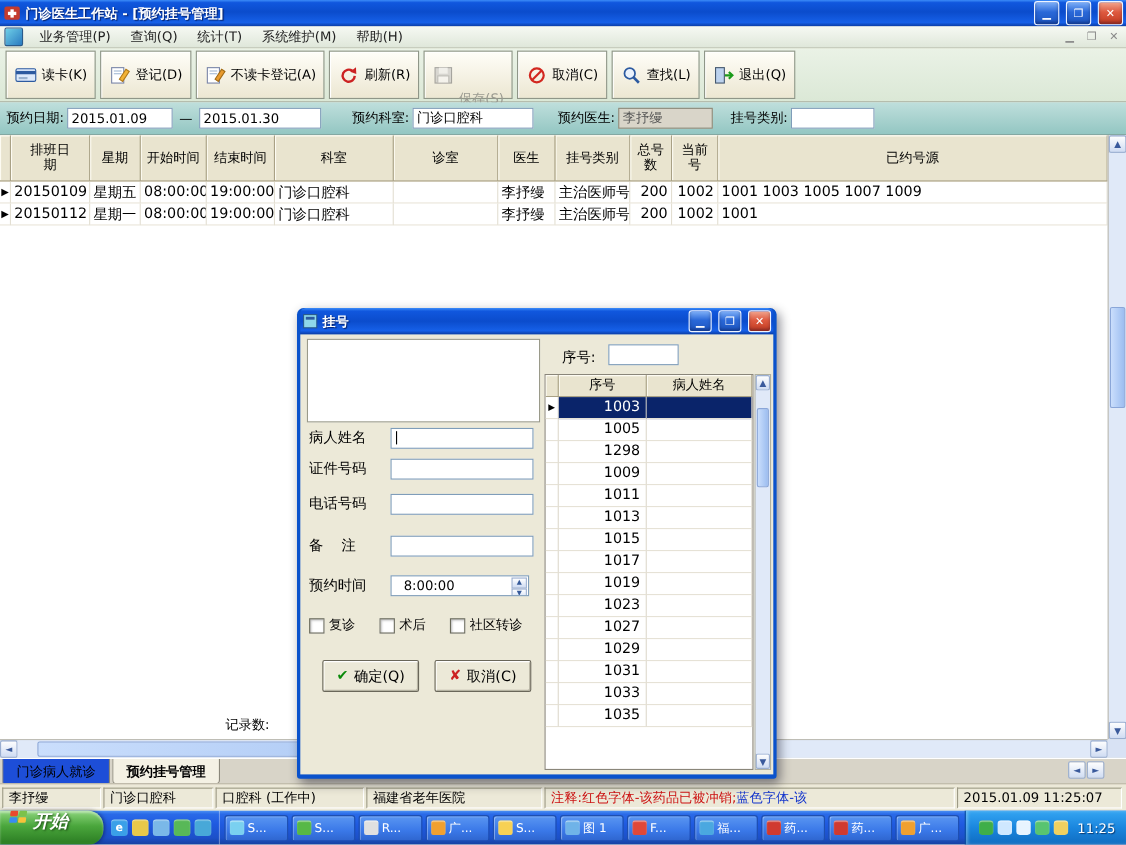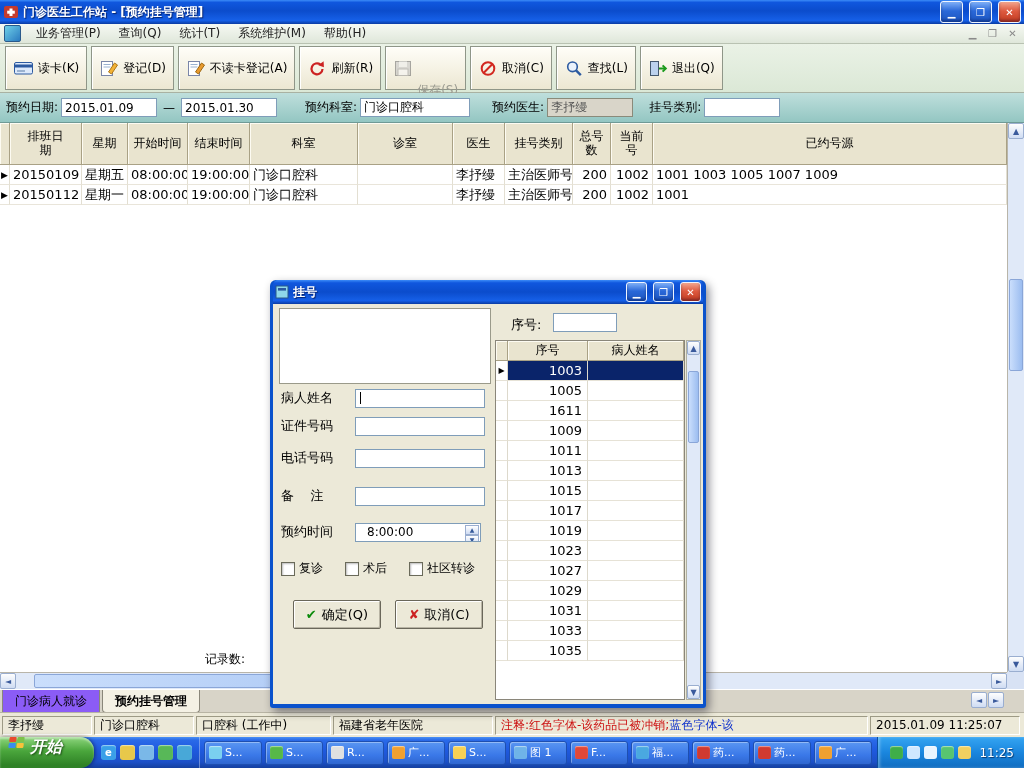--- a/index.html
+++ b/index.html
@@ -100,21 +100,21 @@
   .dg-name{flex:1;}
   .dg-cell.num{justify-content:flex-end;padding-right:5px;}
   .dg-row.sel .dg-cell{background:#0a246a;color:#fff;}
   .dg-row.sel .dg-ind{background:#fff;color:#000;}
   .dlg-vscroll{position:absolute;left:413px;top:36px;width:15px;height:360px;display:flex;flex-direction:column;background:#e0e9f8;border:1px solid #b0b0a0;box-sizing:border-box;}
   .dlg-vscroll .sbtn{height:14px;width:100%;}
   .dlg-vscroll .sthumb{left:1px;right:1px;top:16px;height:70px;}
 
   
   .tabsrow{position:absolute;left:0;top:689px;width:1024px;height:23px;background:#d8d4c8;border-top:1px solid #fff;box-sizing:border-box;display:flex;align-items:flex-start;padding-left:2px;}
-  .tab{padding:3px 12px 4px;margin-right:2px;border:1px solid #8a877a;border-top:none;border-radius:0 0 4px 4px;background:#8b5cf6;font-size:12px;}
+  .tab{padding:3px 12px 4px;margin-right:2px;border:1px solid #8a877a;border-top:none;border-radius:0 0 4px 4px;background:#1d4ed8;font-size:12px;}
   .tab.active{background:#f4f1e4;font-weight:bold;height:15px;}
   .tab-scroller{margin-left:auto;display:flex;gap:1px;margin-right:20px;margin-top:2px;}
   .tab-scroller .sbtn{width:16px;height:16px;}
 
   
   .statusbar{position:absolute;left:0;top:712px;width:1024px;height:25px;background:#ece9d8;display:flex;align-items:center;padding:0 2px;box-sizing:border-box;border-top:1px solid #b8b4a4;}
   .sb-panel{height:19px;margin-right:2px;display:flex;align-items:center;padding:0 5px;box-sizing:border-box;white-space:nowrap;overflow:hidden;
     border:1px solid;border-color:#9d9a85 #fff #fff #9d9a85;}
   .sb-note{flex:1;}
   .sb-note .red{color:#cc1111;}
@@ -249,21 +249,21 @@
           </span>
           <span class="tb-label">退出(Q)</span>
         </div>
       </span>
   </div>
 
   <div class="filterbar">
     <span class="flabel">预约日期:</span>
     <span class="tbox" style="width:96px">2015.01.09</span>
     <span class="fdash">—</span>
-    <span class="tbox" style="width:96px">2015.01.30</span>
+    <span class="tbox" style="width:111px">2015.01.30</span>
     <span class="flabel" style="margin-left:28px">预约科室:</span>
     <span class="tbox" style="width:110px">门诊口腔科</span>
     <span class="flabel" style="margin-left:22px">预约医生:</span>
     <span class="tbox gray" style="width:86px">李抒缦</span>
     <span class="flabel" style="margin-left:16px">挂号类别:</span>
     <span class="tbox" style="width:76px"></span>
   </div>
 
   <div class="main">
     <div class="grid-header" id="grid-header">
@@ -415,21 +415,21 @@
               <div class="dg-cell dg-seq num">1003</div>
               <div class="dg-cell dg-name"></div>
             </div>
             <div class="dg-row">
               <div class="dg-cell dg-ind"></div>
               <div class="dg-cell dg-seq num">1005</div>
               <div class="dg-cell dg-name"></div>
             </div>
             <div class="dg-row">
               <div class="dg-cell dg-ind"></div>
-              <div class="dg-cell dg-seq num">1611</div>
+              <div class="dg-cell dg-seq num">1298</div>
               <div class="dg-cell dg-name"></div>
             </div>
             <div class="dg-row">
               <div class="dg-cell dg-ind"></div>
               <div class="dg-cell dg-seq num">1009</div>
               <div class="dg-cell dg-name"></div>
             </div>
             <div class="dg-row">
               <div class="dg-cell dg-ind"></div>
               <div class="dg-cell dg-seq num">1011</div>

